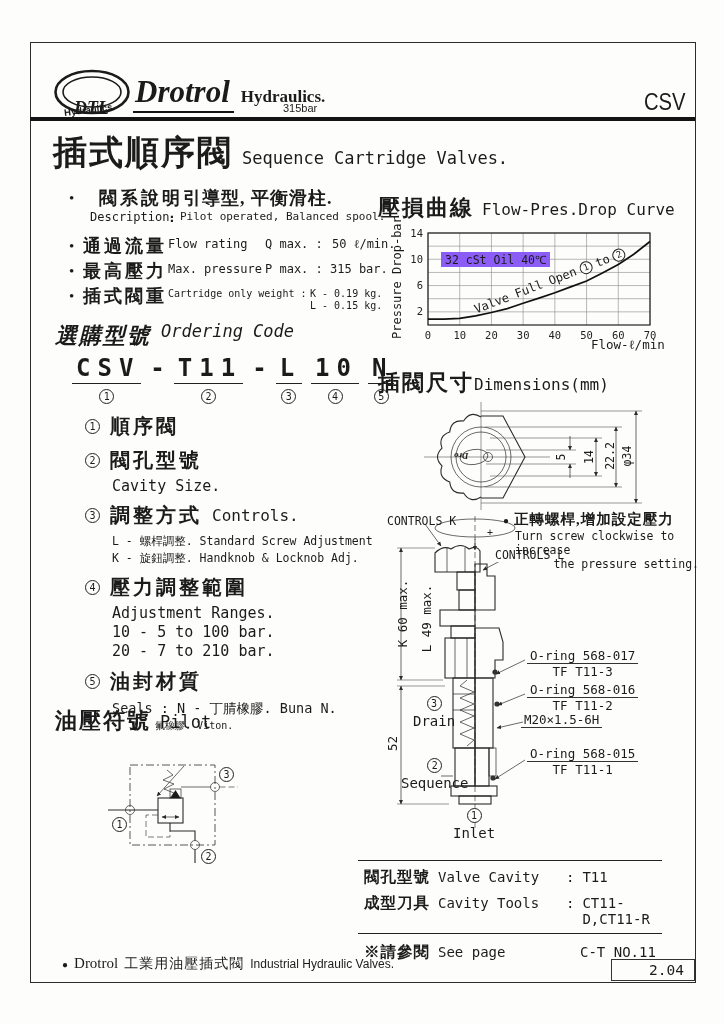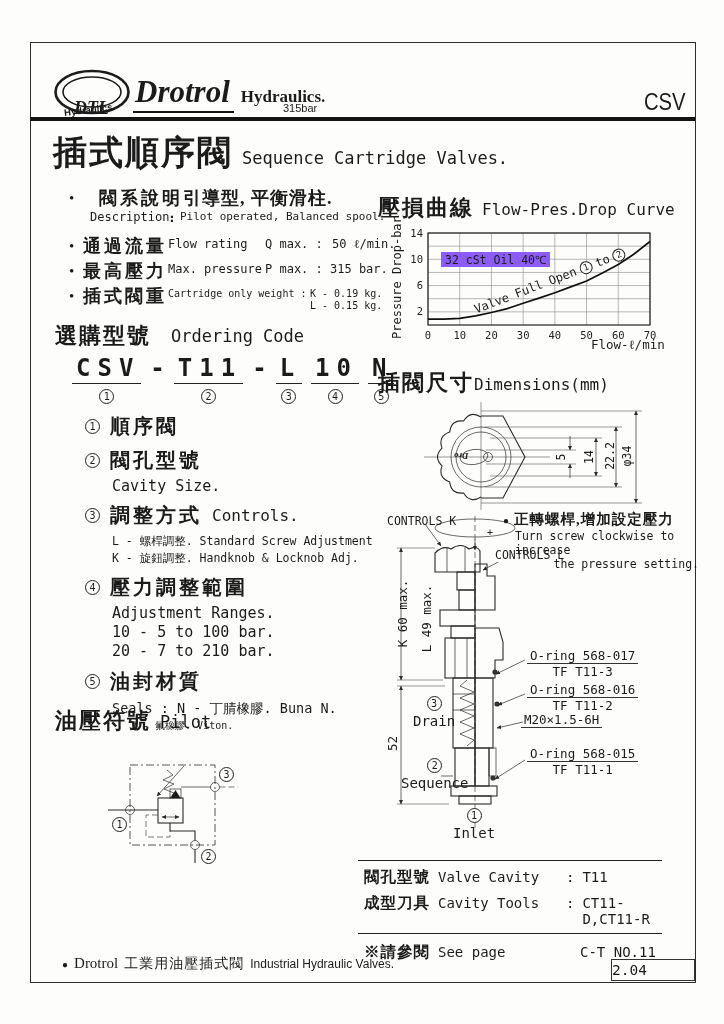--- a/index.html
+++ b/index.html
@@ -105,21 +105,21 @@
       <span class="abs bullet" style="left:14px;top:4px;">•</span>
       <span class="abs cjkb" style="left:28px;font-size:18px;letter-spacing:3px;">插式閥重</span>
       <span class="abs mono" style="left:113px;top:4px;font-size:10px;">Cartridge only weight :</span>
       <span class="abs mono" style="left:255px;top:4px;font-size:10px;">K - 0.19 kg.</span>
     </div>
     <div class="spec-row" style="top:114px;">
       <span class="abs mono" style="left:255px;font-size:10px;">L - 0.15 kg.</span>
     </div>
   </div>
 
-  <div class="abs" style="left:55px;top:321px;display:flex;align-items:center;gap:20px;">
+  <div class="abs" style="left:55px;top:321px;display:flex;align-items:flex-start;gap:10px;font-style:italic;">
     <span class="cjkb" style="font-size:22px;letter-spacing:2px;">選購型號</span>
     <span class="mono" style="font-size:17px;">Ordering Code</span>
   </div>
   <div class="abs og-row" style="left:72px;top:354px;">
     <div class="og">
       <span class="og-text">CSV</span>
       <span class="circ">1</span>
     </div>
     <span class="og-dash">-</span>
     <div class="og">
@@ -434,16 +434,16 @@
     </div>
   </div>
 
   <div class="abs" style="left:62px;top:955px;display:flex;align-items:baseline;gap:6px;">
     <span style="font-size:10px;">●</span>
     <span class="cjk" style="font-size:15px;">Drotrol</span>
     <span class="cjk" style="font-size:14px;letter-spacing:1px;">工業用油壓插式閥</span>
     <span class="sans" style="font-size:12px;">Industrial Hydraulic Valves.</span>
   </div>
   <div class="abs mono" style="left:611px;top:959px;width:84px;height:22px;border:1.3px solid #333;box-sizing:border-box;
-       display:flex;align-items:center;padding-right:10px;font-size:14.5px;">
+       display:flex;align-items:center;justify-content:flex-end;padding-right:10px;font-size:14.5px;">
     <span>2.04</span>
   </div>
 </div>
 
 </body></html>

